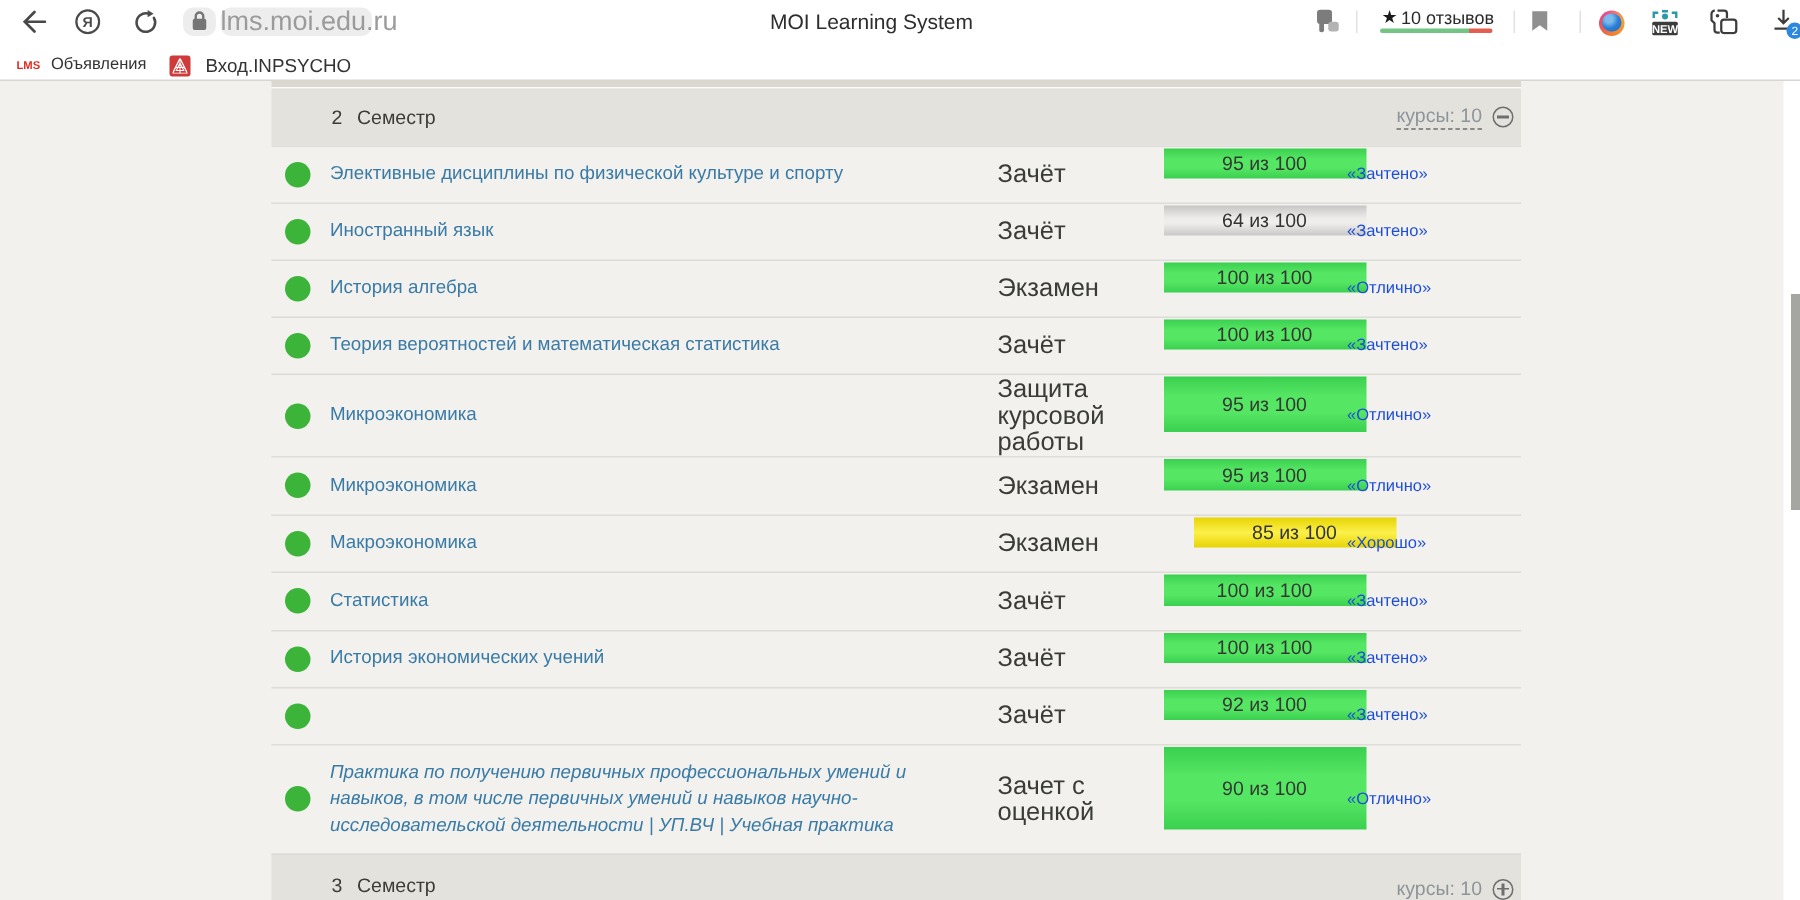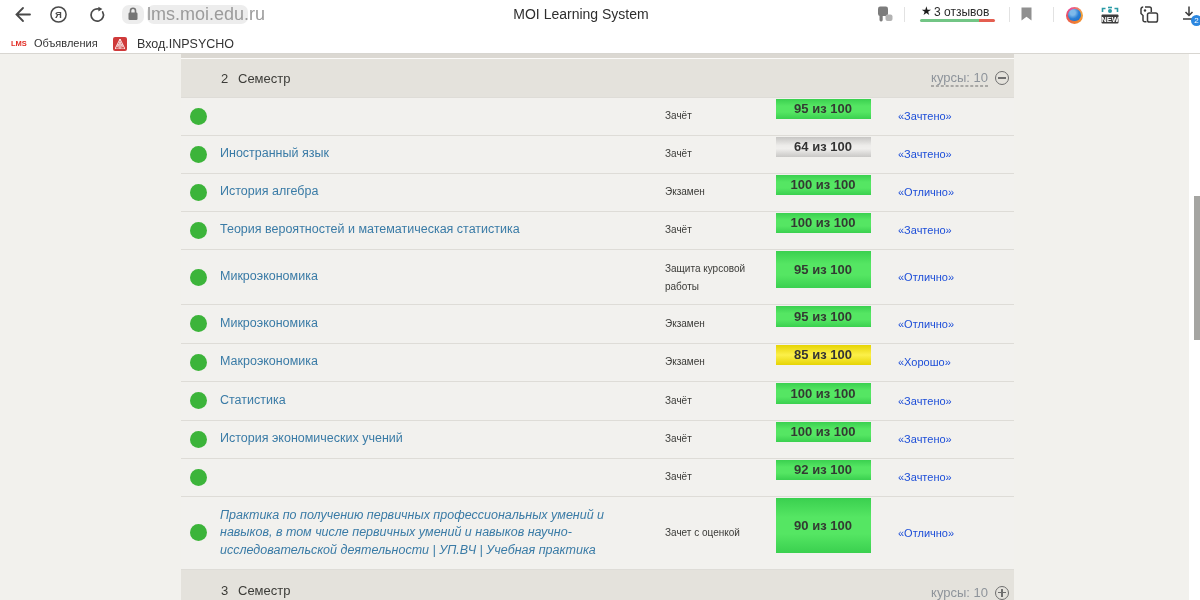--- a/index.html
+++ b/index.html
@@ -32,25 +32,25 @@
   .sem .num { position:absolute; left:40px; top:50%; transform:translateY(-50%); }
   .sem .nam { position:absolute; left:57px; top:50%; transform:translateY(-50%); }
   .kursy { position:absolute; right:26px; top:50%; transform:translateY(-50%); color:#8e949b; font-size:13px; border-bottom:1px dashed #6e6e6e; padding-bottom:1px; }
   .circ { position:absolute; right:5px; top:50%; margin-top:-7px; width:14px; height:14px; border:1.5px solid #6e6e6e; border-radius:50%; }
   .circ .h { position:absolute; left:2px; right:2px; top:50%; margin-top:-0.75px; height:1.5px; background:#6e6e6e; }
   .circ .v { position:absolute; top:2px; bottom:2px; left:50%; margin-left:-0.75px; width:1.5px; background:#6e6e6e; }
 
   .row { position:absolute; left:0; width:833px; border-top:1px solid #dedcd7; background:#f2f1ee; }
   .dot { position:absolute; left:9px; top:50%; margin-top:-8.5px; width:17px; height:17px; border-radius:50%; background:#3cb43a; }
   .course { position:absolute; left:39px; top:50%; transform:translateY(-50%); width:420px; color:#3a7ba6; font-size:12.5px; line-height:17.5px; }
-  .exam { position:absolute; left:484px; top:50%; transform:translateY(-50%); width:115px; color:#3b3b38; font-size:10px; line-height:17.5px; }
-  .score { position:absolute; left:594.5px; top:1px; bottom:16px; width:95px; display:flex; align-items:center; justify-content:center; font-size:13px; font-weight:bold; color:#333a32; }
+  .exam { position:absolute; left:484px; top:50%; transform:translateY(-50%); width:115px; color:#3b3b38; font-size:17px; line-height:17.5px; }
+  .score { position:absolute; left:594.5px; top:1px; bottom:16px; width:135px; display:flex; align-items:center; justify-content:center; font-size:13px; font-weight:normal; color:#333a32; }
   .green { background:linear-gradient(180deg,#3ad04f 0%,#55e663 35%,#55e663 65%,#3ad04f 100%); }
   .grey { background:linear-gradient(180deg,#c7c6c4 0%,#edecea 42%,#f0efed 58%,#c9c8c6 100%); color:#333; }
-  .yellow { background:linear-gradient(180deg,#e6d404 0%,#fcf04a 50%,#e6d404 100%); color:#333; }
+  .yellow { background:linear-gradient(180deg,#e6d404 0%,#fcf04a 50%,#e6d404 100%); color:#333;margin-left:20px; }
   .grade { position:absolute; left:717px; top:50%; transform:translateY(-50%); color:#1d4ed8; font-size:11px; }
 
   
   #sbtrack { position:absolute; left:1189px; top:54px; width:11px; height:546px; background:#ffffff; }
   #sbthumb { position:absolute; left:1194px; top:196px; width:5.5px; height:144px; background:#a5a5a2; }
 </style>
 </head>
 <body>
 
 <div id="page">
@@ -62,20 +62,21 @@
       <span class="num">2</span>
         <span class="nam">Семестр</span>
       <span class="kursy">курсы: 10</span>
       <span class="circ">
           <span class="h"></span>
         </span>
     </div>
 
     <div class="row" style="top:41.5px;height:38px;">
       <span class="dot"></span>
+      <span class="course">Элективные дисциплины по физической культуре и спорту</span>
       <span class="exam">Зачёт</span>
       <span class="score green">95 из 100</span>
       <span class="grade">«Зачтено»</span>
     </div>
     <div class="row" style="top:79.5px;height:38px;">
       <span class="dot"></span>
       <span class="course">Иностранный язык</span>
       <span class="exam">Зачёт</span>
       <span class="score grey">64 из 100</span>
       <span class="grade">«Зачтено»</span>
@@ -182,21 +183,21 @@
   <div class="pill" id="domain">lms.moi.edu.ru</div>
   <div id="title">MOI Learning System</div>
 
   <svg class="abs" style="left:877px;top:6px;" width="17" height="16" viewBox="0 0 17 16">
     <rect x="1" y="0.5" width="10" height="9.5" rx="2.2" fill="#7c7c7c"></rect>
     <rect x="2.5" y="8" width="3.2" height="7.5" rx="1.4" fill="#7c7c7c"></rect>
     <rect x="8.5" y="8.5" width="7" height="6.5" rx="2" fill="#b3b3b3"></rect>
   </svg>
   <div class="sep" style="left:904px;"></div>
   <div id="star">★</div>
-  <div id="revtext">3 отзывов</div>
+  <div id="revtext">10 отзывов</div>
   <div id="ratebar"></div>
   <div class="sep" style="left:1009px;"></div>
 
   <svg class="abs" style="left:1021px;top:7px;" width="11" height="14" viewBox="0 0 11 14">
     <path d="M0.5 0.5 H10.5 V13.5 L5.5 9.8 L0.5 13.5 Z" fill="#909090"></path>
   </svg>
   <div class="sep" style="left:1053px;"></div>
 
   <div class="abs" style="left:1066px;top:6.5px;width:17px;height:17px;border-radius:50%;background:conic-gradient(from -30deg,#ea4b96,#f2a43b 100deg,#f08030 200deg,#e85060 300deg,#ea4b96);"></div>
   <div class="abs" style="left:1068.2px;top:8.7px;width:12.6px;height:12.6px;border-radius:50%;background:radial-gradient(circle at 36% 30%,#7db9ea 0 22%,#2b80d6 52%,#1a66bd 100%);"></div>

